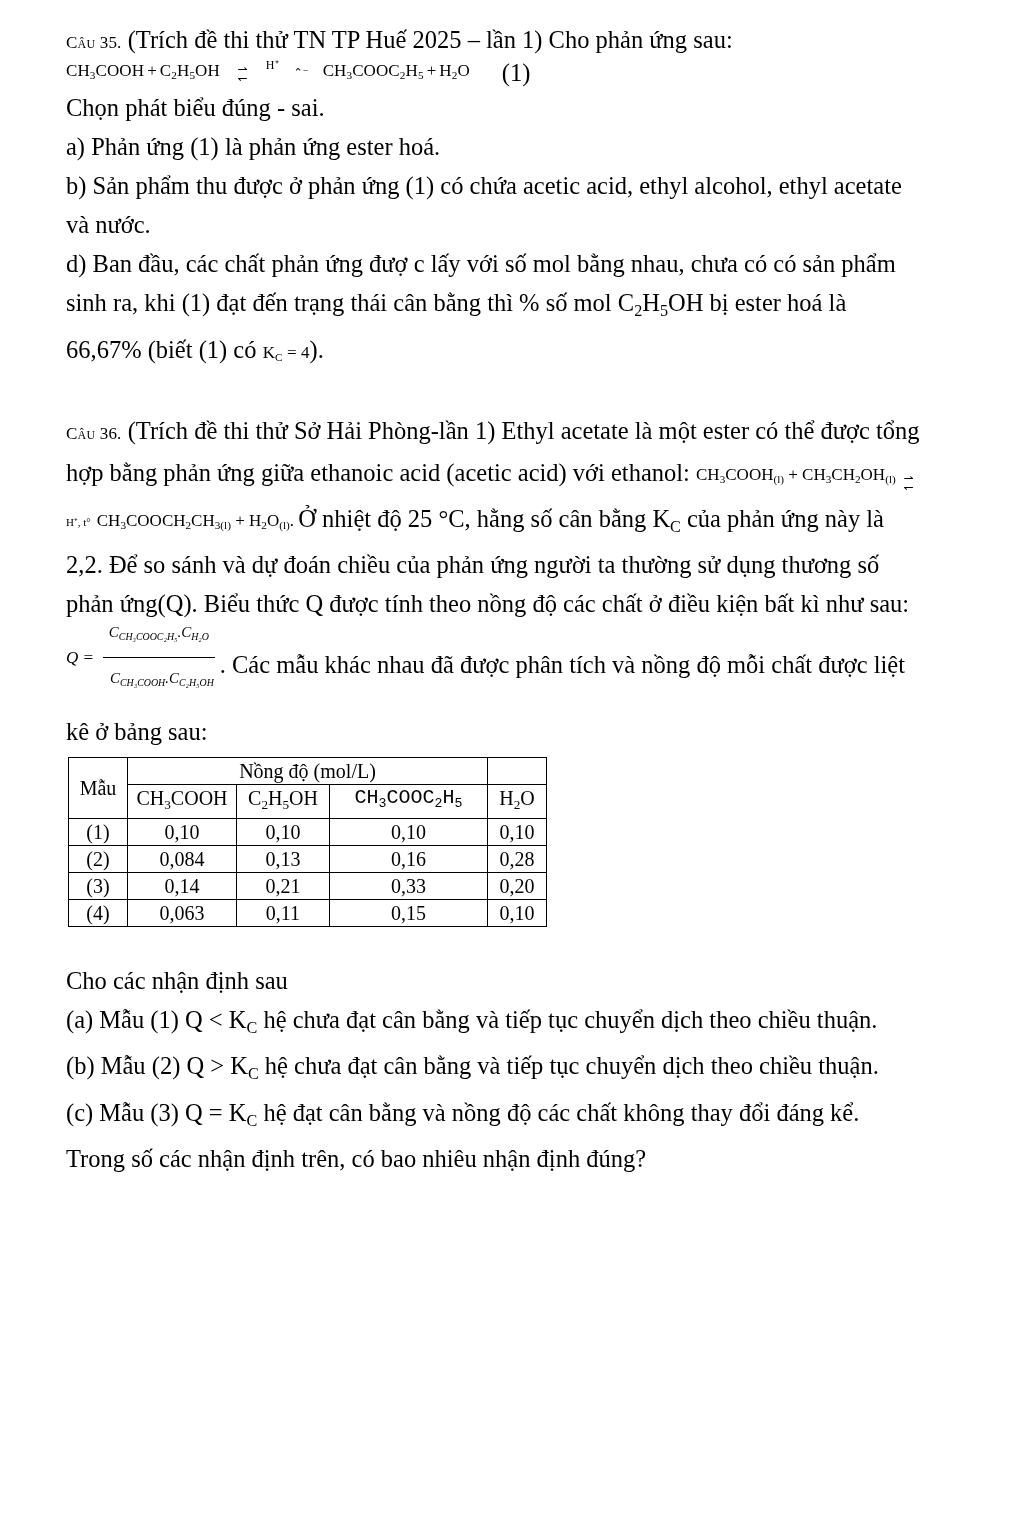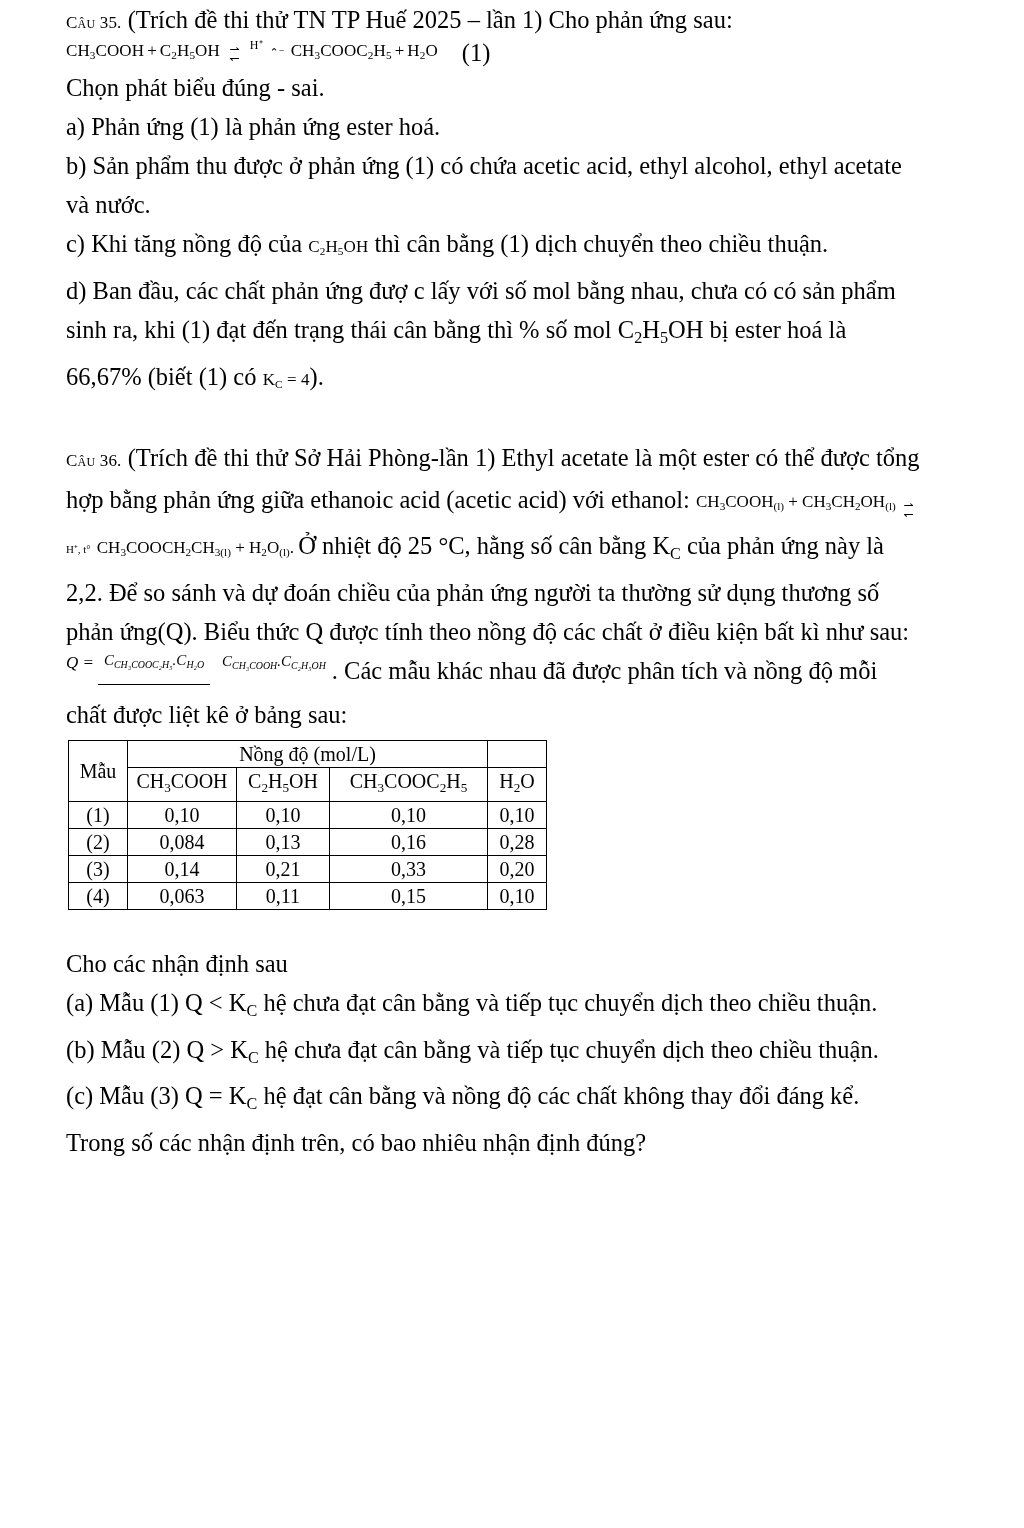--- a/index.html
+++ b/index.html
@@ -10,21 +10,21 @@
   body {
     width: 1024px;
     min-height: 1528px;
     font-family: "Liberation Serif", serif;
     color: #000000;
   }
   .page {
     width: 988px;
     min-height: 1528px;
     box-sizing: border-box;
-    padding: 0 68px 10px 66px;
+    padding: 20px 68px 10px 66px;
     position: relative;
   }
   .q-label {
     font-family: "Liberation Serif", serif;
     font-size: 17px;
     font-variant: small-caps;
     letter-spacing: 0.2px;
   }
   .line {
     font-size: 24.5px;
@@ -36,21 +36,21 @@
     font-size: 0.66em;
     vertical-align: -0.28em;
   }
   .eq-small {
     font-size: 17px;
     letter-spacing: 0.1px;
   }
   .eq-row {
     display: flex;
     align-items: center;
-    gap: 6px;
+    gap: 14px;
     line-height: 26px;
     margin-top: -4px;
   }
   .arrow-stack {
     display: inline-flex;
     flex-direction: column;
     align-items: center;
     justify-content: center;
     font-size: 11px;
     line-height: 9px;
@@ -86,21 +86,21 @@
     display: inline-flex;
     align-items: center;
     font-family: "Liberation Serif", serif;
     font-style: italic;
     font-size: 15px;
     vertical-align: middle;
   }
   .qfrac .lhs { margin-right: 4px; font-size: 17px; }
   .frac {
     display: inline-flex;
-    flex-direction: row;
+    flex-direction: column;
     align-items: center;
     justify-content: center;
     vertical-align: middle;
   }
   .frac .num {
     padding: 0 6px 1px 6px;
     border-bottom: 1.2px solid #000;
     white-space: nowrap;
   }
   .frac .den {
@@ -122,21 +122,21 @@
   table.data td, table.data th {
     border: 1.3px solid #000;
     padding: 3px 6px;
     text-align: center;
     font-weight: normal;
     line-height: 20px;
   }
   table.data td.mau-col { width: 46px; }
   table.data td.c1 { width: 96px; }
   table.data td.c2 { width: 80px; }
-  table.data td.c3 { width: 145px; }
+  table.data td.c3 { width: 145px; font-family: Liberation Mono, monospace; }
   table.data td.c4 { width: 46px; text-align: center; }
   .answers {
     display: flex;
     margin-top: 6px;
     font-size: 24.5px;
   }
   .answers .ans {
     width: 25%;
   }
   .answers .ans .k { font-weight: bold; }
@@ -163,25 +163,20 @@
     <span class="cat-label2">⌃⁻</span>
     <span class="eq-small">
       CH<sub>3</sub>COOC<sub>2</sub>H<sub>5</sub><span style="padding:0 3px;">+</span>H<sub>2</sub>O
     </span>
     <span class="paren-num">(1)</span>
   </div>
 
   <div class="line">Chọn phát biểu đúng - sai.</div>
   <div class="line">a) Phản ứng (1) là phản ứng ester hoá.</div>
   <div class="line">b) Sản phẩm thu được ở phản ứng (1) có chứa acetic acid, ethyl alcohol, ethyl acetate và nước.</div>
-  <div class="line">
-    <span>c) Khi tăng nồng độ của</span>
-    <span class="eq-small">C<sub>2</sub>H<sub>5</sub>OH</span>
-    <span>thì cân bằng (1) dịch chuyển theo chiều thuận.</span>
-  </div>
   <div class="line">
     <span>d) Ban đầu, các chất phản ứng đượ c lấy với số mol bằng nhau, chưa có có sản phẩm sinh ra, khi (1) đạt đến trạng thái cân bằng thì % số mol C</span><sub>2</sub><span>H</span><sub>5</sub><span>OH bị ester hoá là 66,67% (biết (1) có</span>
     <span class="eq-small">K<sub>C</sub> = 4</span><span>).</span>
   </div>
 
   <div class="gap-block"></div>
 
   <div class="line">
     <span class="q-label">Câu 36.</span>
     <span class="bold">(Trích đề thi thử Sở Hải Phòng-lần 1)</span>

